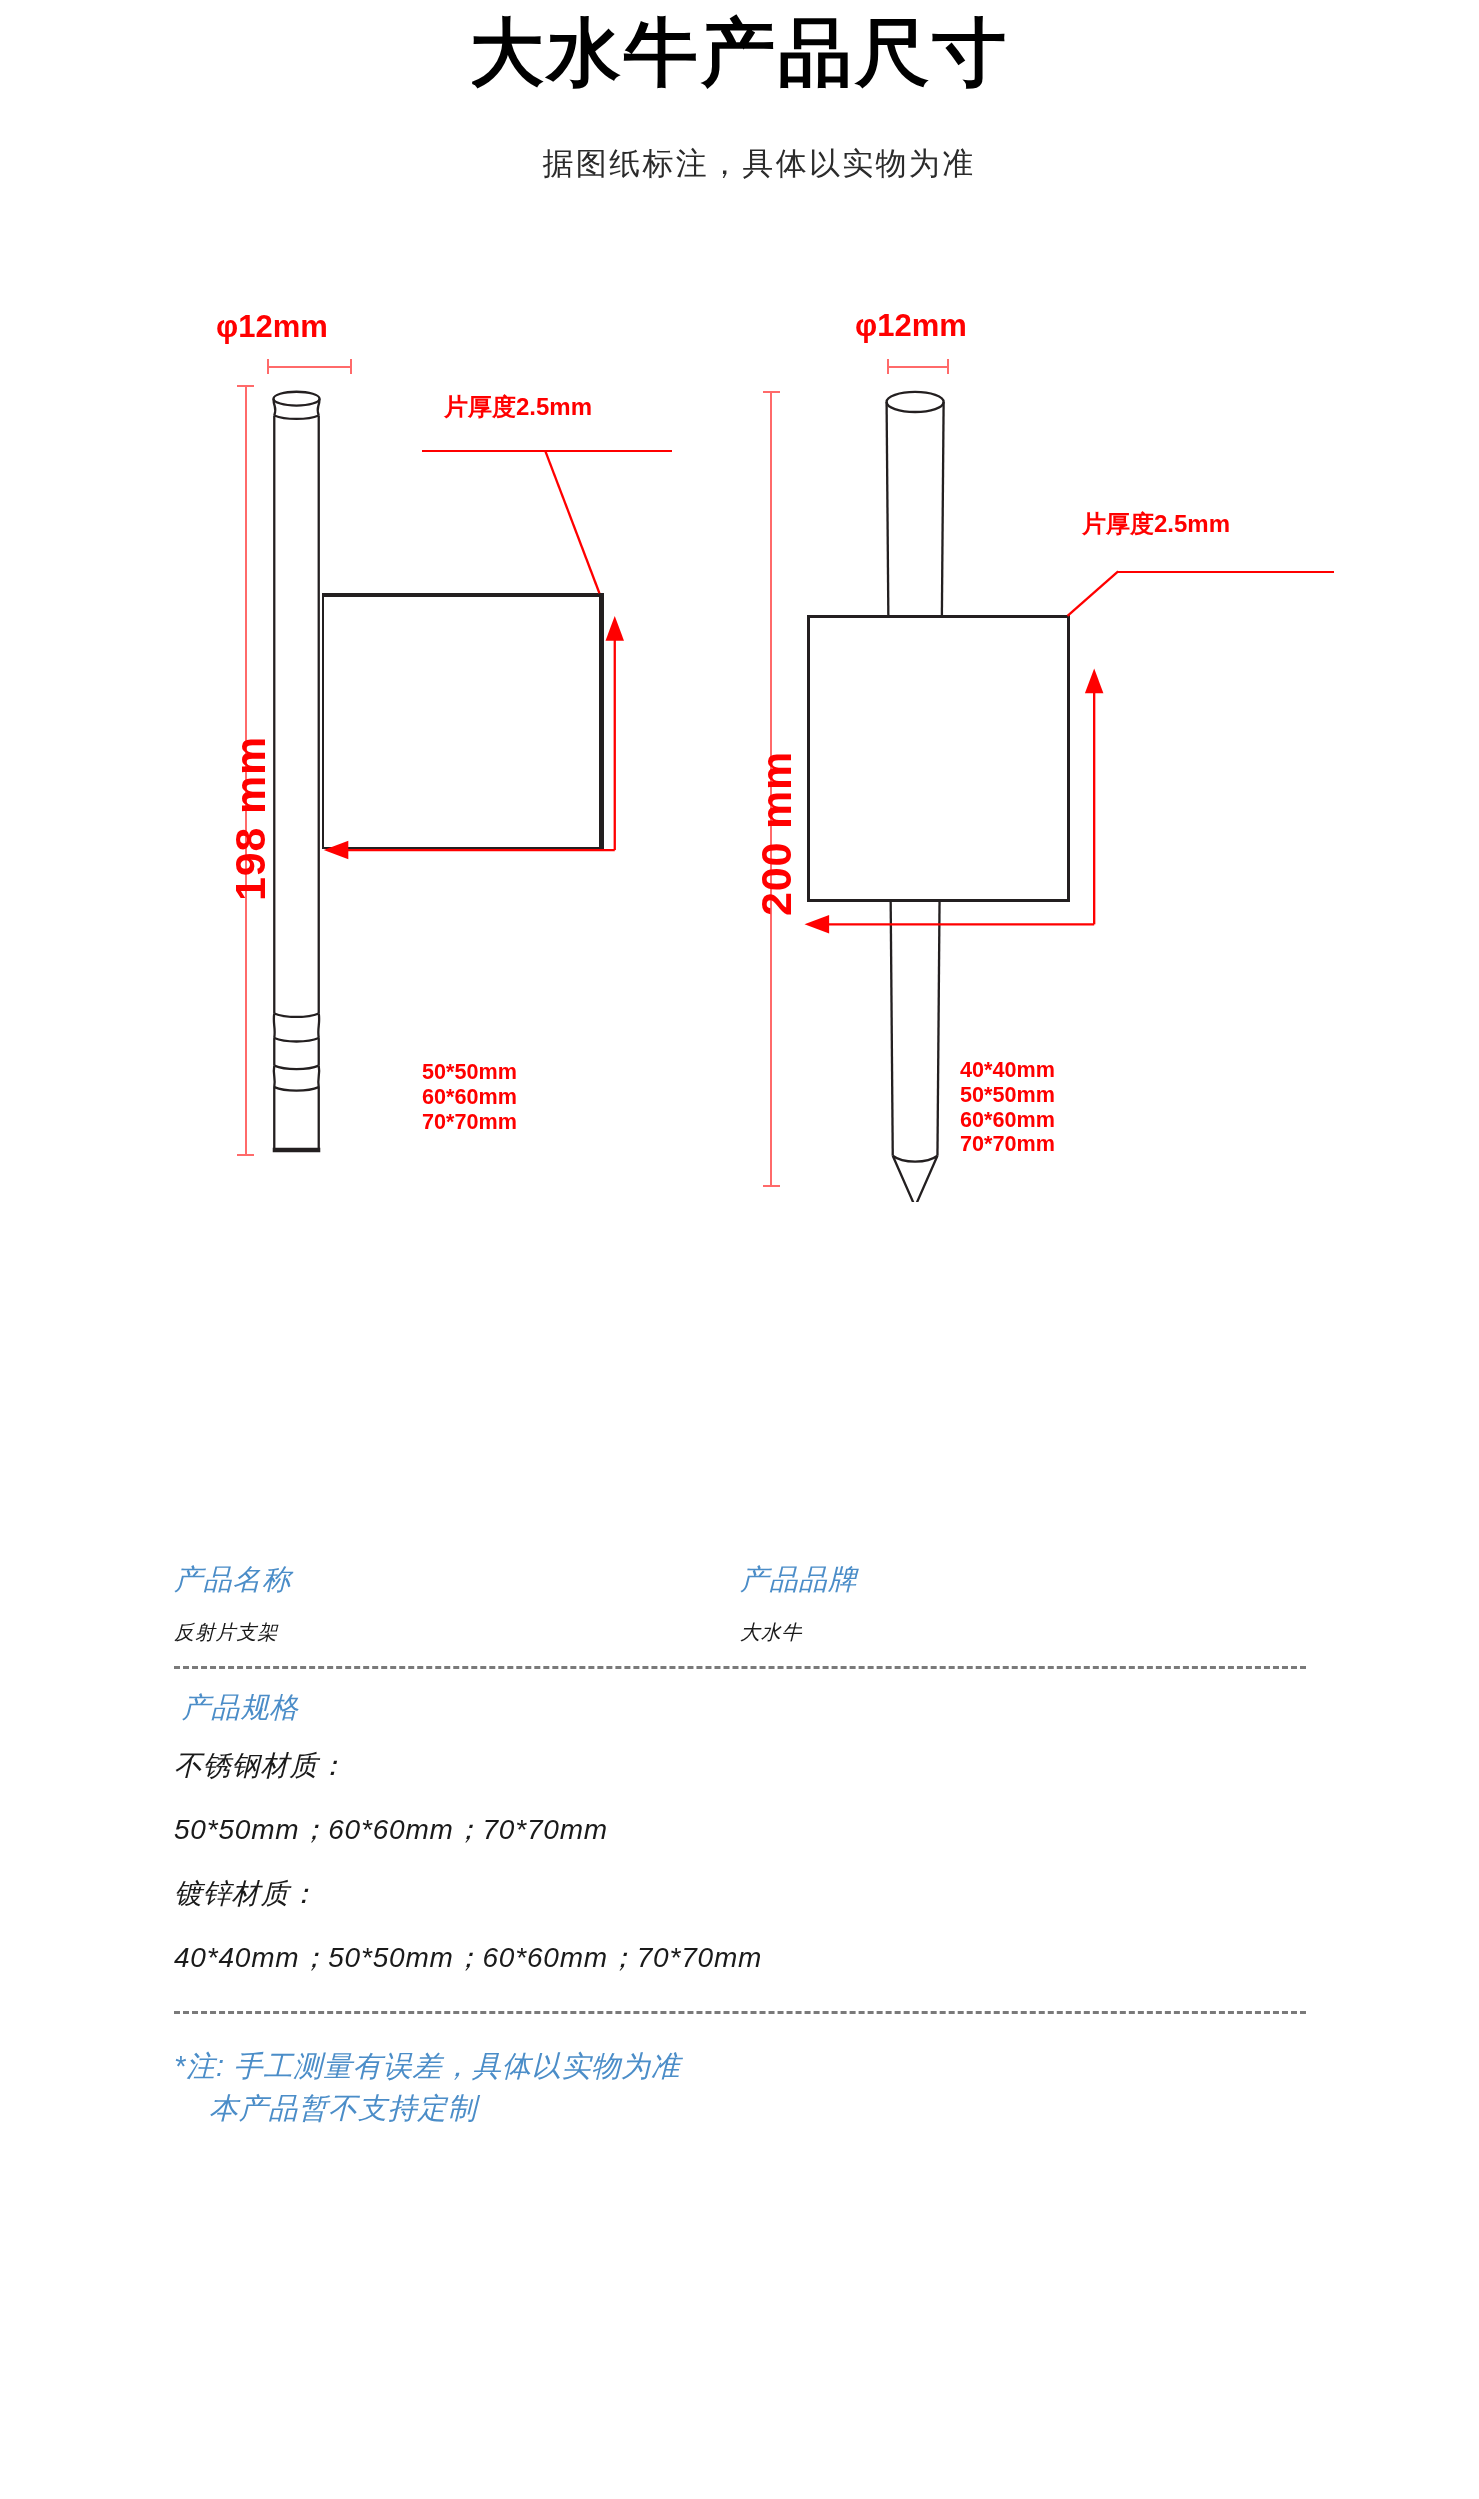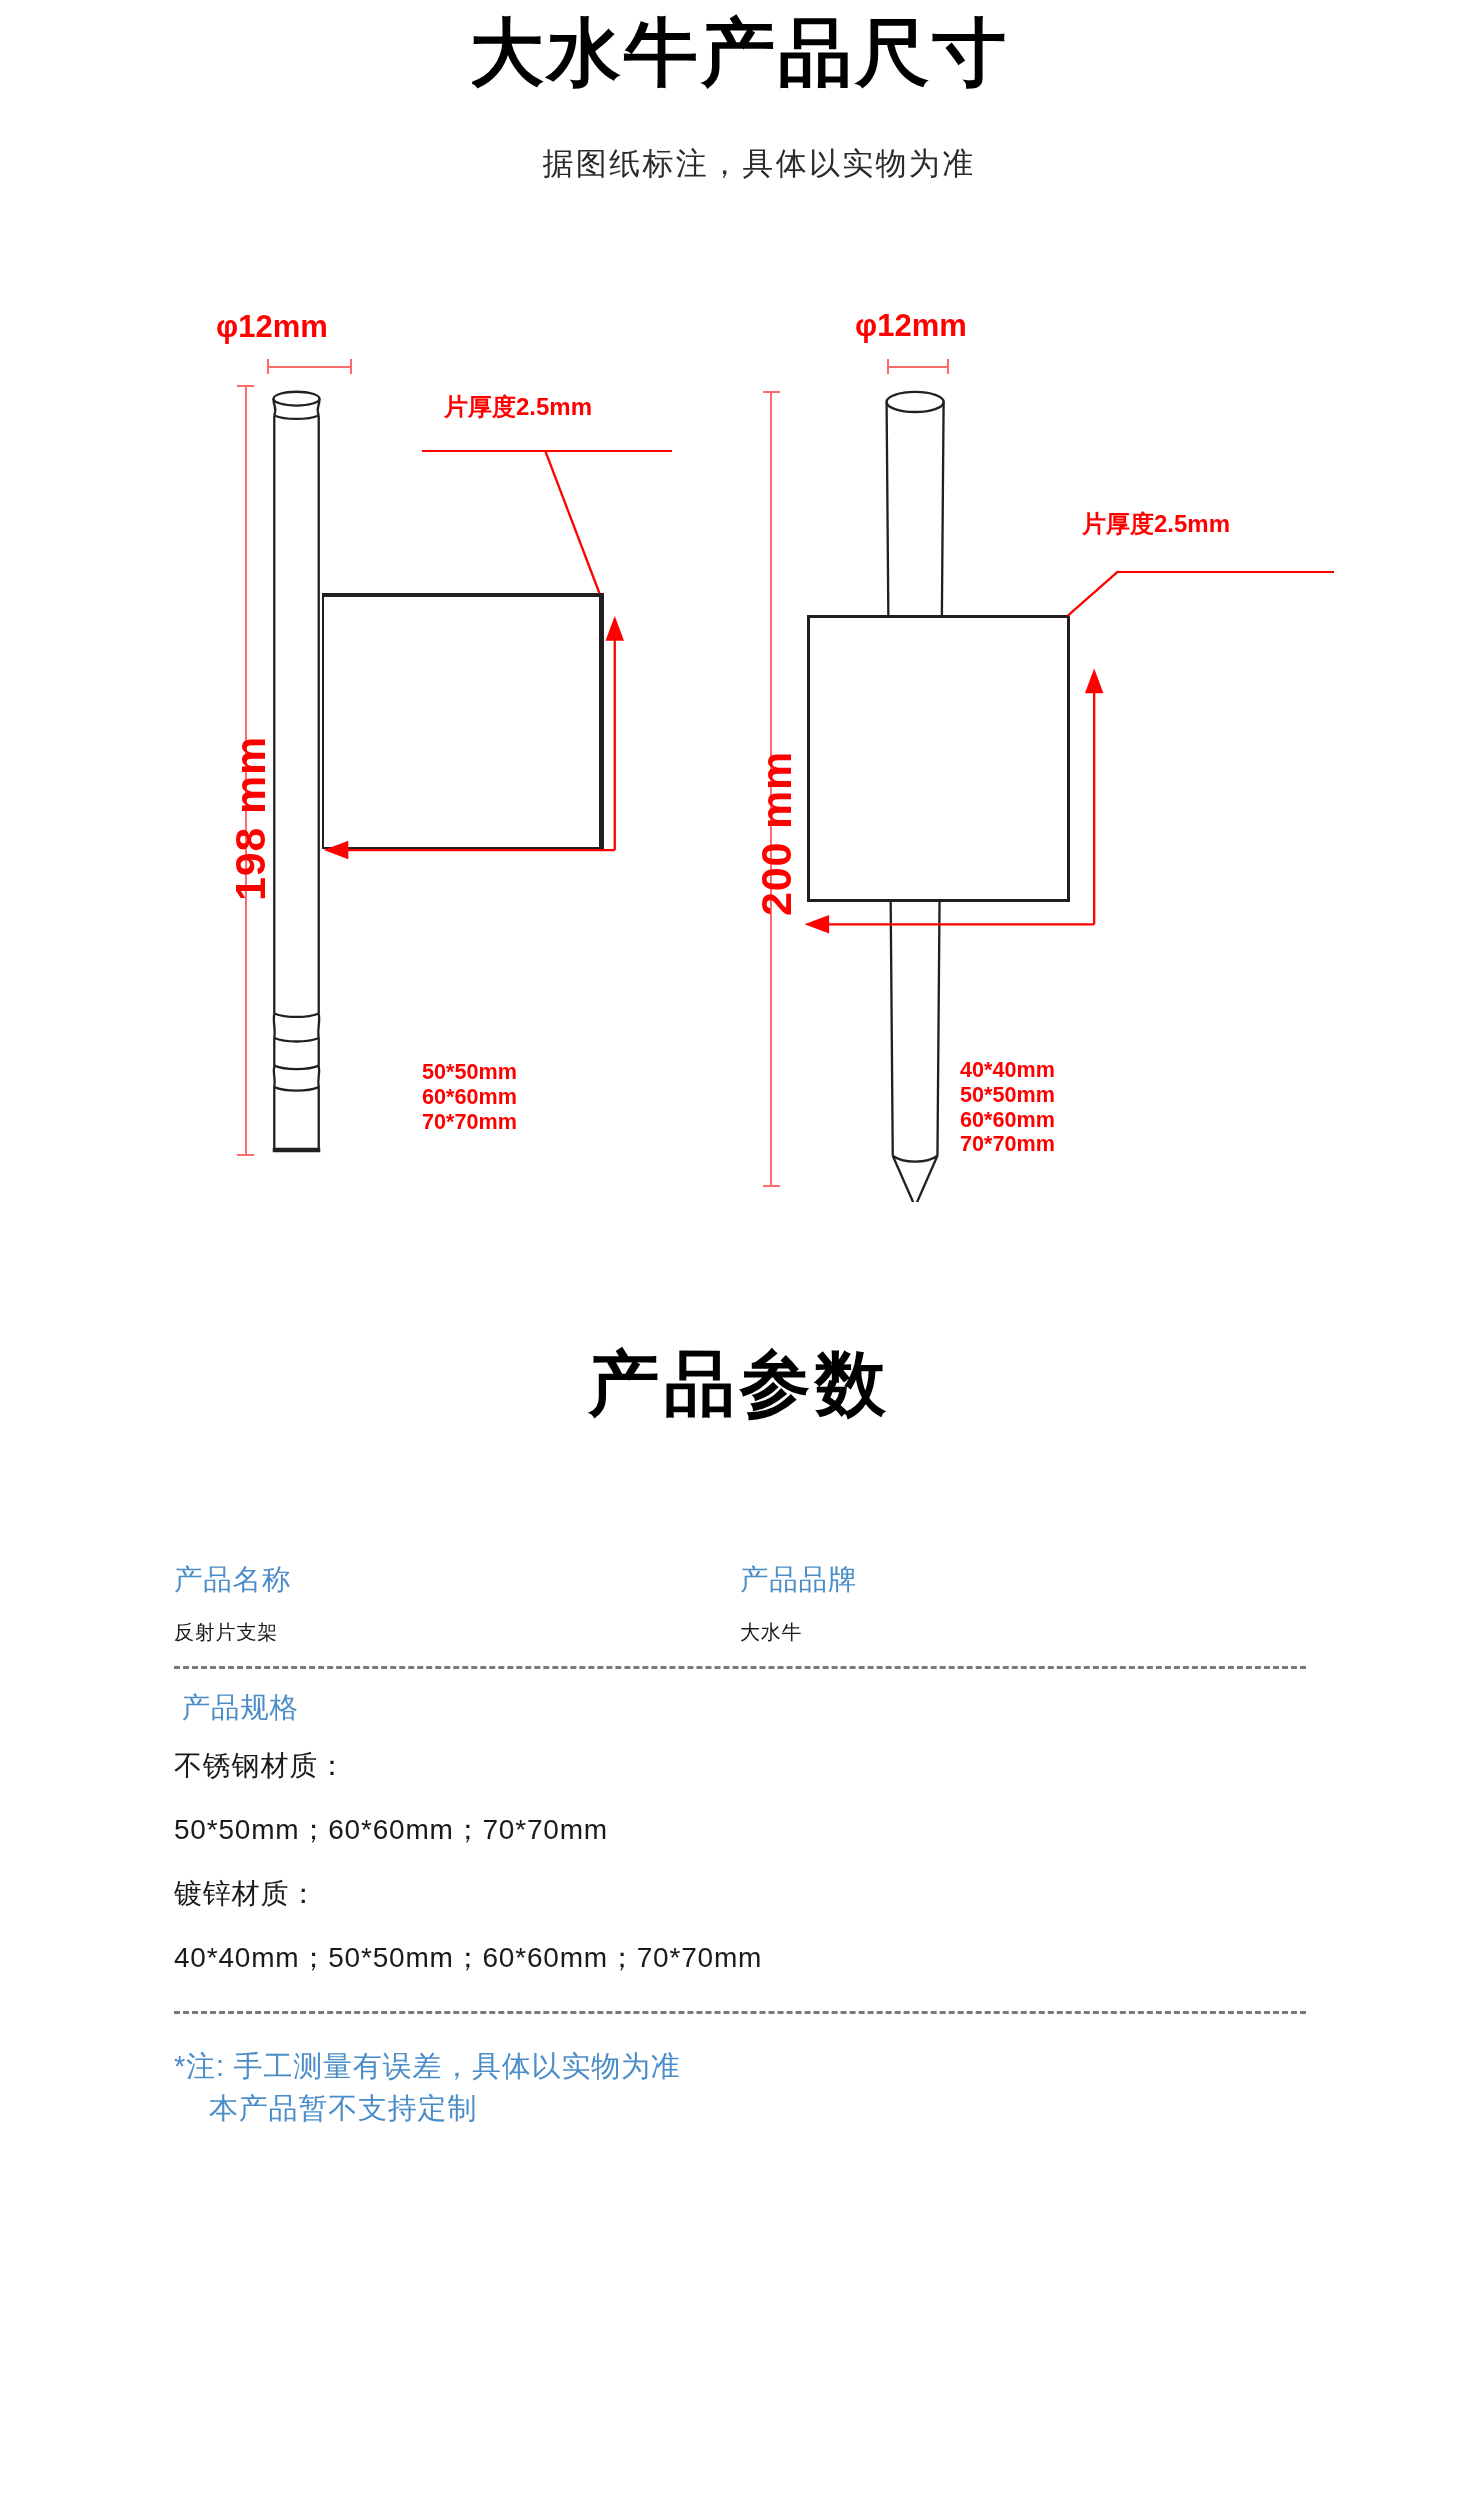--- a/index.html
+++ b/index.html
@@ -45,21 +45,21 @@
   .rline-v{width:1.5px;}
   .rline-h{height:1.5px;}
   .rthick{background:#ff0000;}
 
   .plate{
     position:absolute;border:2.3px solid #231f20;background:#fff;box-sizing:border-box;
   }
   .plate-l{border-right:5.4px solid #231f20;border-top-width:4.6px;}
 
   
-  .params{position:absolute;left:174px;top:1561px;width:1132px;}
+  .params{position:absolute;left:174px;top:1561px;width:1132px;font-style:italic;}
   .prow{position:relative;padding-bottom:20px;}
   .pcell{display:inline-block;vertical-align:top;}
   .pcell-a{width:566px;}
   .pcell-b{width:539px;}
   .plabel{
     font-size:28.5px;color:#4b8dc8;font-weight:400;letter-spacing:0.8px;
     margin:0 0 20px 0;
   }
   .pvalue{font-size:20px;color:#1a1a1a;letter-spacing:0.8px;margin:0;}
   .dash{
@@ -181,21 +181,20 @@
 
       <div class="lbl lbl-sizes" style="left:960px;top:804px;line-height:1.15;">
         <div>40*40mm</div>
         <div>50*50mm</div>
         <div>60*60mm</div>
         <div>70*70mm</div>
       </div>
     </div>
   </div>
 
-  <div class="section-title">产品参数</div>
 
   <div class="params">
 
     <div class="prow">
       <div class="pcell pcell-a">
         <p class="plabel">产品名称</p>
         <p class="pvalue">反射片支架</p>
       </div><div class="pcell pcell-b">
         <p class="plabel">产品品牌</p>
         <p class="pvalue">大水牛</p>

